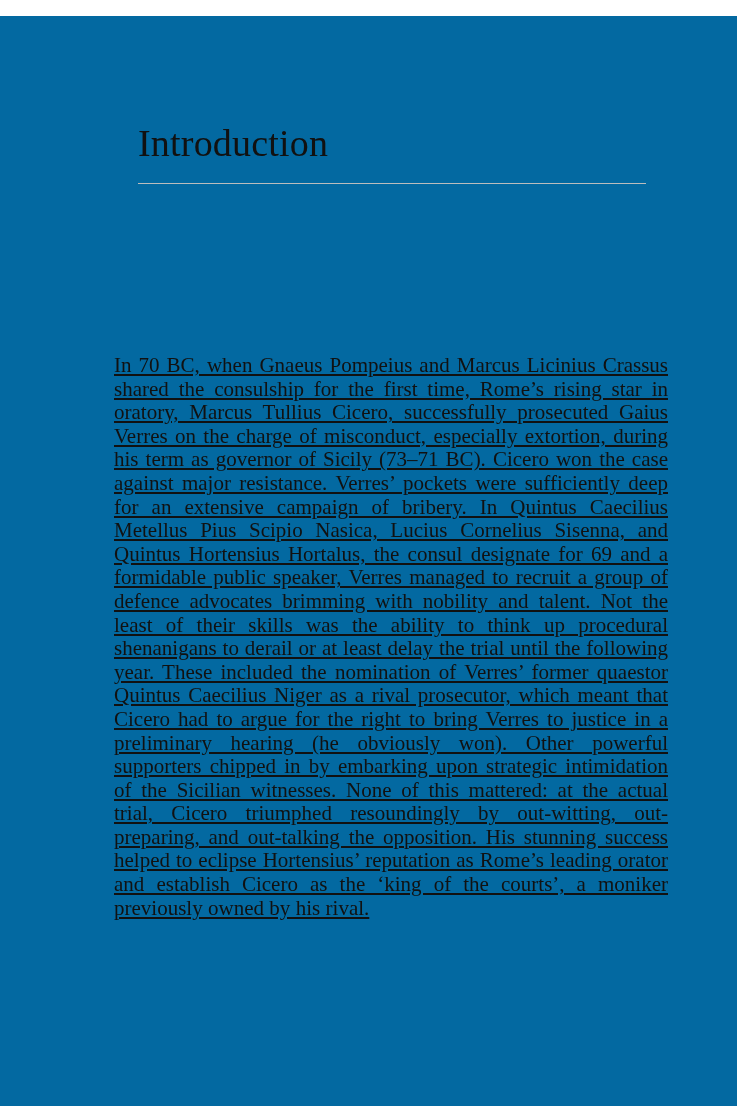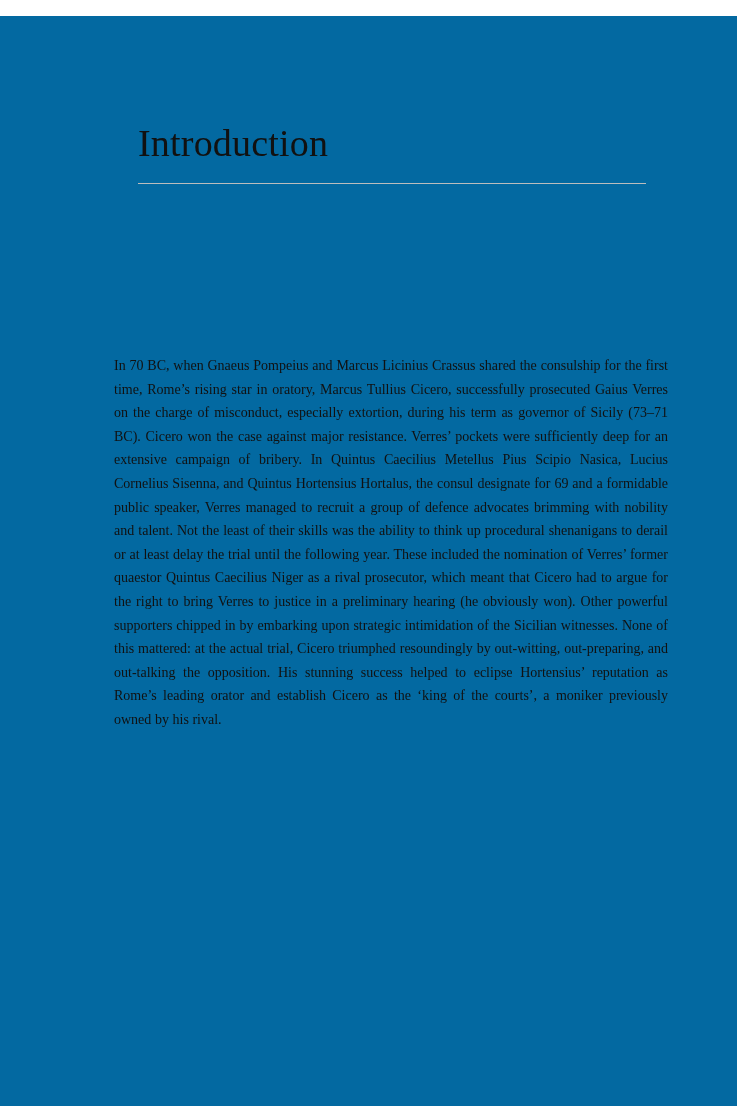--- a/index.html
+++ b/index.html
@@ -50,27 +50,28 @@
   
   .body-block {
     position: absolute;
     left: 114px;
     top: 338px;
     width: 554px;
   }
 
   .para {
     margin: 0;
-    font-size: 14px;
+    font-size: 21px;
     line-height: 23.6px;
     text-align: justify;
     text-justify: inter-word;
     color: #111111;
     hyphens: none;
     word-spacing: 0.1px;
+    text-decoration: underline;
   }
 
   .para.indented {
     text-indent: 22px;
   }
 </style>
 </head>
 <body>
 
 <div class="page">

